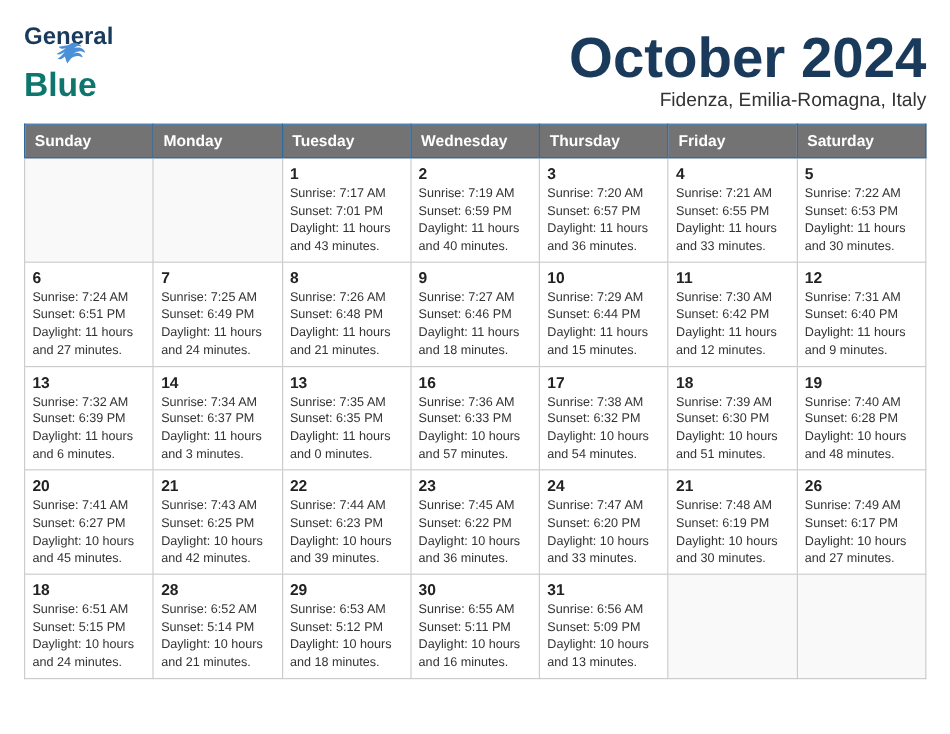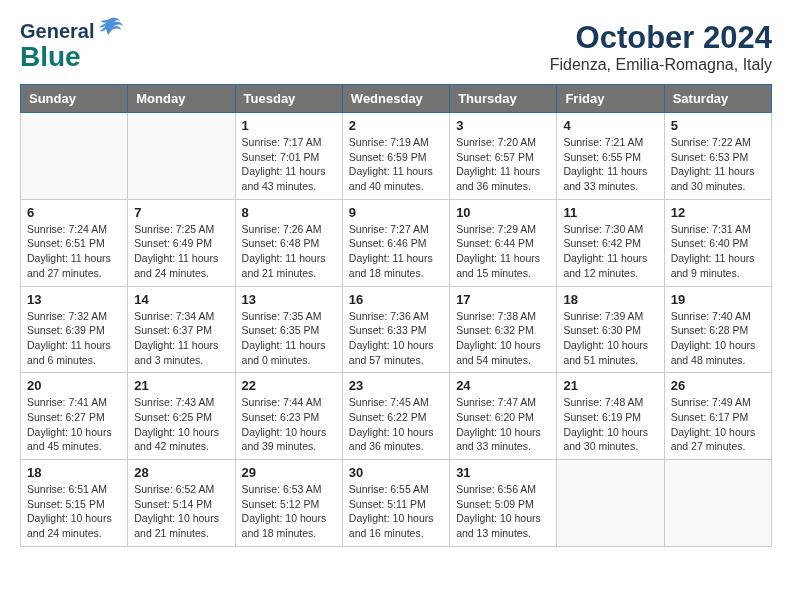--- a/index.html
+++ b/index.html
@@ -13,21 +13,21 @@
     .header-area {
       display: flex;
       justify-content: space-between;
       align-items: flex-start;
       margin-bottom: 10px;
     }
     .title-area {
       text-align: right;
     }
     .month-title {
-      font-size: 31px;
+      font-size: 47px;
       font-weight: bold;
       color: #1a3a5c;
     }
     .location-title {
       font-size: 16px;
       color: #333;
     }
     .calendar {
       width: 100%;
       border-collapse: collapse;
@@ -82,21 +82,21 @@
       font-weight: bold;
       color: #0f766e;
     }
   </style>
 </head>
 <body>
 
 <div class="header-area">
   <div class="logo-wrapper">
     <div>
-      <div style="display:flex;align-items:center;">
+      <div style="display:flex;align-items:center;flex-direction:column;">
         <span class="logo-general">General</span>
         <svg width="28" height="22" viewBox="0 0 28 22" style="margin-left:2px;margin-top:-8px;">
           <path d="M14 2 C16 0, 22 0, 24 4 C22 3, 20 3, 18 5 C22 4, 26 5, 27 9 C24 7, 20 7, 17 10 C20 8, 24 9, 25 13 C22 11, 18 11, 15 14 L12 18 L10 12 C8 14, 6 15, 4 14 C7 12, 9 10, 10 8 C8 10, 5 11, 3 10 C6 8, 9 7, 11 5 C9 6, 6 6, 5 4 C8 3, 12 3, 14 2Z" fill="#4a90d9"></path>
         </svg>
       </div>
       <div style="margin-top:-2px;">
         <span class="logo-blue-word">Blue</span>
       </div>
     </div>
   </div>

